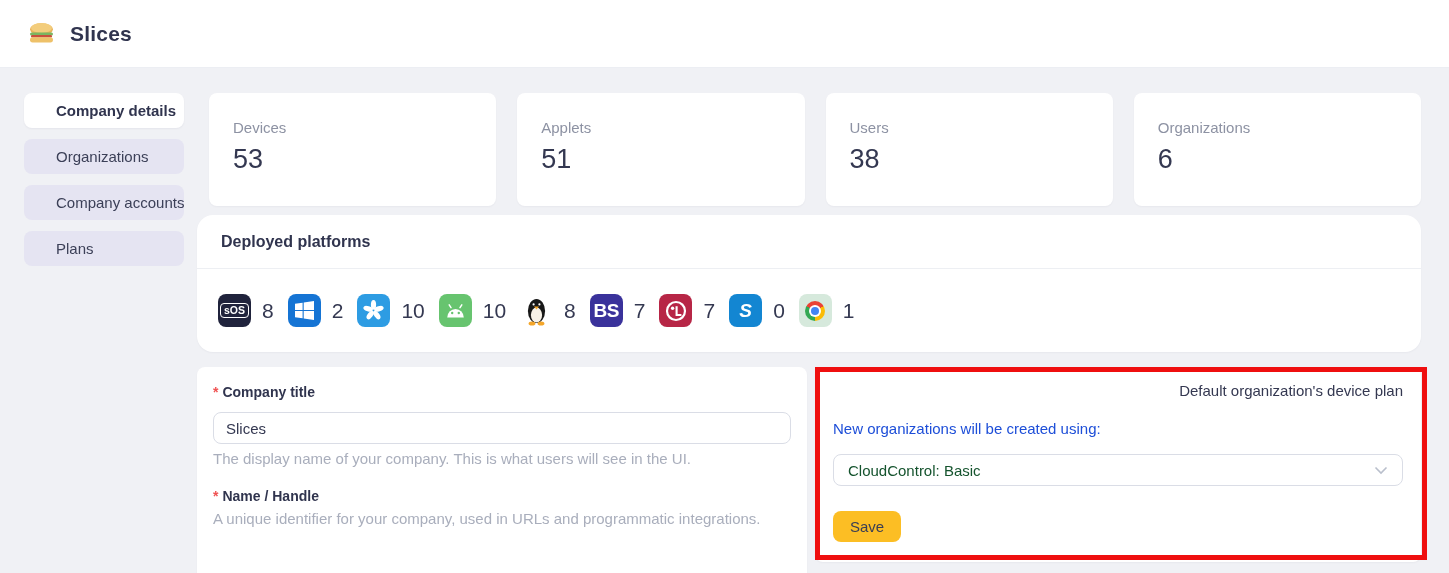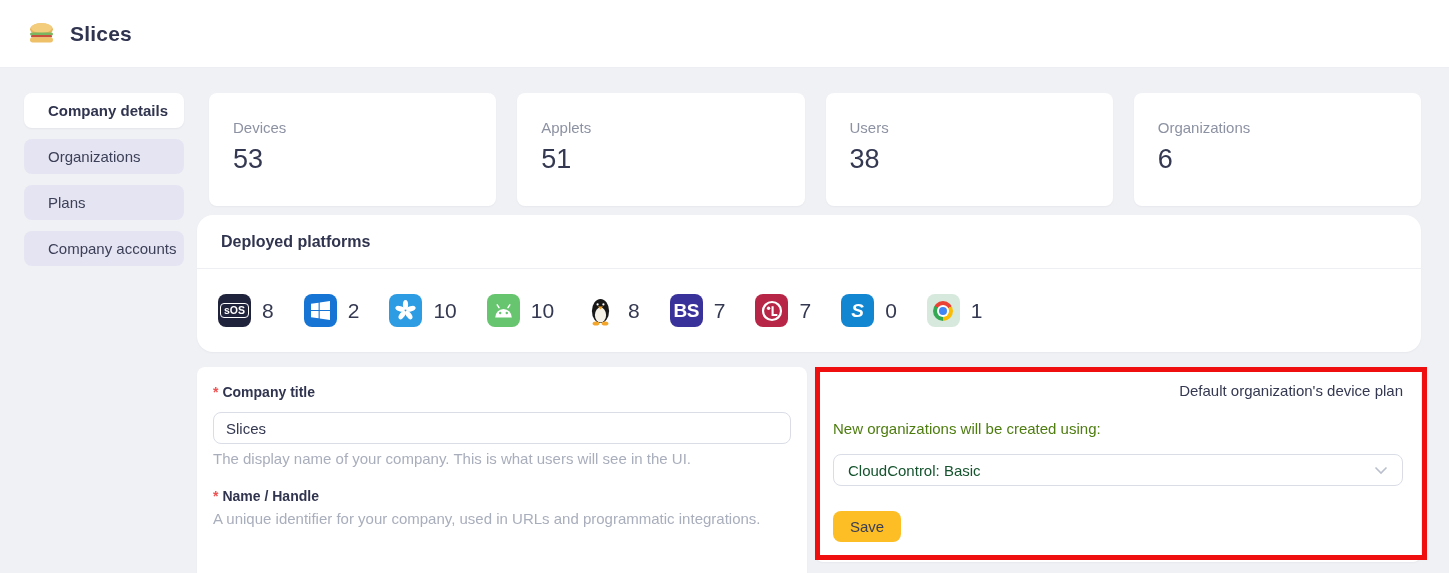--- a/index.html
+++ b/index.html
@@ -12,41 +12,41 @@
   .topbar {
     height:68px; background:#fff; display:flex; align-items:center;
     padding:0 28px; border-bottom:1px solid #eceef3;
   }
   .logo-wrap { display:flex; align-items:center; gap:15px; cursor:pointer; }
   .app-title { font-size:21px; font-weight:bold; color:#30344e; letter-spacing:.2px; }
   
   .content { display:flex; gap:13px; padding:25px 28px 0 24px; }
   .sidebar { width:160px; flex:none; display:flex; flex-direction:column; gap:11px; }
   .side-item {
-    background:#e5e4f2; border-radius:8px; padding:9px 24px;
+    background:#e5e4f2; border-radius:8px; padding:9px 32px;
     font-size:15px; color:#3c4058; cursor:pointer; white-space:nowrap;
   }
   .side-item.active { background:#fff; font-weight:bold; color:#30344e;
     box-shadow:0 1px 2px rgba(20,24,60,.05); }
   .main { flex:1; min-width:0; }
   
   .stats-row { display:flex; gap:21px;padding-left:12px; }
   .stat-card {
     flex:1; height:113px; background:#fff; border-radius:8px;
     padding:26px 24px 0; box-shadow:0 1px 2px rgba(20,24,60,.04);
   }
   .stat-label { font-size:15px; color:#8d92a3; }
   .stat-value { font-size:27px; color:#343851; margin-top:8px; }
   
   .platforms-card { margin-top:9px; background:#fff; border-radius:16px;
     box-shadow:0 1px 2px rgba(20,24,60,.04); }
   .platforms-head { height:54px; display:flex; align-items:center; padding:0 24px;
     border-bottom:1px solid #edeff3; }
   .platforms-title { font-size:16px; font-weight:bold; color:#30344e; }
-  .platforms-row { height:83px; display:flex; align-items:center; padding:0 21px; gap:30px; }
+  .platforms-row { height:83px; display:flex; align-items:center; padding:0 21px; gap:14px; }
   .platform { display:flex; align-items:center; gap:11px; }
   .p-count { font-size:21px; color:#343851; }
   .p-icon {
     width:33px; height:33px; border-radius:8px; flex:none;
     display:flex; align-items:center; justify-content:center; overflow:hidden;
   }
   .p-icon.sos { background:#20233c; }
   .sos-frame { border:1.5px solid #fff; border-radius:4px; padding:1px 3px 2px;
     color:#fff; font-size:10.5px; font-weight:bold; line-height:1; }
   .p-icon.windows { background:#1574d4; }
@@ -72,21 +72,21 @@
     padding:0 12px; font-size:15px; color:#343851; outline:none; background:#fff;
     font-family:"Liberation Sans", sans-serif;
   }
   .help-text { margin-top:6px; font-size:15px; color:#a9aebc; }
   .field-gap { margin-top:21px; }
   
   .plan-wrap { flex:1; position:relative; }
   .plan-card { background:#fff; border-radius:8px; padding:15px 18px 20px; min-height:192px;
     box-shadow:0 1px 2px rgba(20,24,60,.04); }
   .plan-title { font-size:15px; color:#343851;text-align:right; }
-  .plan-subtitle { font-size:15px; color:#4d7c0f; margin-top:21px; }
+  .plan-subtitle { font-size:15px; color:#1d4ed8; margin-top:21px; }
   .select-box {
     margin-top:17px; height:32px; border:1px solid #dadde6; border-radius:8px;
     display:flex; align-items:center; justify-content:space-between;
     padding:0 14px; font-size:15px; color:#14532d; cursor:pointer; background:#fff;
   }
   .save-btn {
     margin-top:25px; display:inline-block; background:#fcbe24; border:none; border-radius:8px;
     padding:7px 17px; font-size:15px; color:#3a3e55; cursor:pointer;
     font-family:"Liberation Sans", sans-serif;
   }
@@ -109,22 +109,22 @@
     </svg>
     <div class="app-title">Slices</div>
   </div>
 </div>
 
 <div class="content">
 
   <div class="sidebar">
     <div class="side-item active">Company details</div>
     <div class="side-item">Organizations</div>
+    <div class="side-item">Company accounts</div>
     <div class="side-item">Plans</div>
-    <div class="side-item">Company accounts</div>
   </div>
 
   <div class="main">
 
     <div class="stats-row">
       <div class="stat-card">
         <div class="stat-label">Devices</div>
         <div class="stat-value">53</div>
       </div>
       <div class="stat-card">

